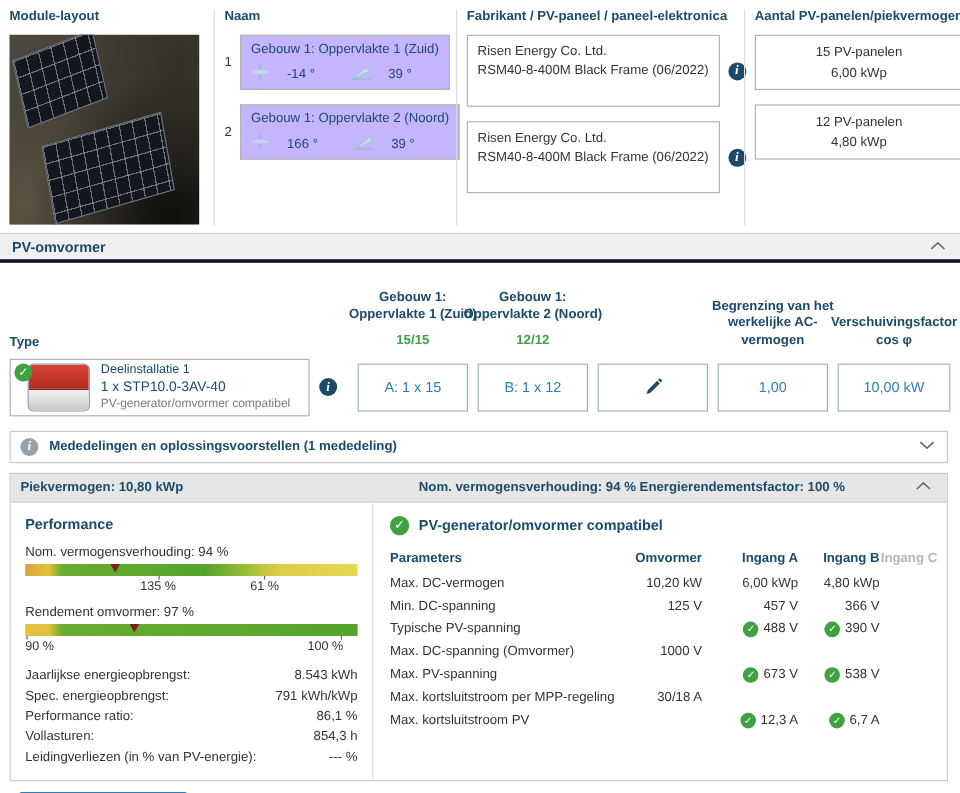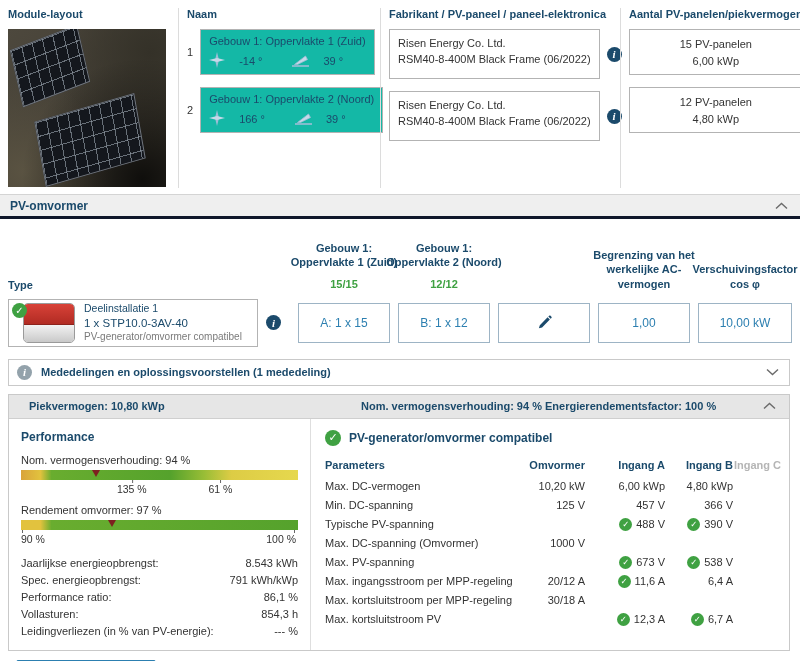--- a/index.html
+++ b/index.html
@@ -23,28 +23,28 @@
       linear-gradient(135deg, #4d483d 0%, #3a362d 100%); }
   .sat-array { position:absolute; background:#14171d; border:1px solid #70757c;
     background-image:
       repeating-linear-gradient(to right, rgba(150,160,170,.65) 0 1px, transparent 1px 11px),
       repeating-linear-gradient(to bottom, rgba(150,160,170,.65) 0 1px, transparent 1px 14px); }
   .sat-array.a1 { left:6px; top:8px; width:72px; height:58px; transform:rotate(-21deg) skewX(-8deg); }
   .sat-array.a2 { left:30px; top:78px; width:104px; height:66px; transform:rotate(-16deg) skewX(-6deg); }
 
   .mrow { display:flex; align-items:center; gap:7px; margin-bottom:12px; }
   .row-num { width:8px; text-align:right; color:#333; }
-  .name-box { flex:1; border:1px solid #b3b3b3; height:46px; padding:5px 8px 4px 8px; background:#14b8a6; }
+  .name-box { flex:1; border:1px solid #b3b3b3; height:46px; padding:5px 8px 4px 8px; background:#c4b5fd; }
   .surf-name { color:#1b4a6b; margin-bottom:5px; white-space:nowrap; }
   .angles { display:flex; align-items:center; color:#1b4a6b; }
   .angles .val { margin-left:14px; }
   .grp { display:flex; align-items:center; }
   .grp.first { margin-right:30px; }
 
-  .fab-box { flex:1; border:1px solid #b3b3b3; height:50px; padding:6px 8px; background:#fff; }
+  .fab-box { flex:1; border:1px solid #b3b3b3; height:60px; padding:6px 8px; background:#fff; }
   .fab-box div { line-height:1.45; white-space:nowrap; }
 
   .count-box { flex:1; border:1px solid #b3b3b3; height:46px; padding:6px 6px; text-align:center; background:#fff; }
   .count-box div { line-height:1.5; }
 
   .info-icon { width:15px; height:15px; min-width:15px; border-radius:50%; background:#1b4a6b; color:#fff;
     display:inline-flex; align-items:center; justify-content:center;
     font-family:"Liberation Serif", serif; font-style:italic; font-weight:bold; font-size:11px; cursor:pointer; }
   .info-icon.gray { background:#93a2ab; }
 
@@ -80,38 +80,38 @@
 
   .pencil-svg { display:block; }
 
   
   .msg-bar { margin-top:12px; border:1px solid #c9c9c9; height:27px; display:flex; align-items:center; gap:9px; padding:0 10px 0 8px; cursor:pointer; background:#fff; }
   .msg-text { flex:1; font-weight:bold; color:#1b4a6b; }
 
   
   .summary-wrap { margin-top:8px; border:1px solid #c9c9c9; }
   .summary-bar { background:#e6e6e6; height:24px; display:grid; grid-template-columns:332px 184px 1fr 16px; align-items:center;
-    padding:0 10px 0 20px; font-weight:bold; color:#1b4a6b; border-bottom:1px solid #cfcfcf; cursor:pointer; }
+    padding:0 10px 0 8px; font-weight:bold; color:#1b4a6b; border-bottom:1px solid #cfcfcf; cursor:pointer; }
 
   .detail { display:flex; background:#fff; }
   .perf-panel { width:302px; min-width:302px; padding:11px 12px 10px 12px; border-right:1px solid #dedede; }
   .panel-title { font-weight:bold; font-size:12px; color:#1b4a6b; margin-bottom:10px; }
 
   .gauge { margin-bottom:7px; }
   .gauge-label { color:#333; margin-bottom:4px; }
   .gauge-bar { position:relative; height:10px; width:100%; }
   .bar1 { background:linear-gradient(90deg,#d9a33a 0%,#e2c23e 7%,#69ad2f 11%,#55a22c 54%,#98bd36 66%,#ddcc45 76%,#e6d84e 100%); }
   .bar2 { background:linear-gradient(90deg,#e2c23e 0%,#e2c23e 7%,#69ad2f 11%,#55a22c 100%); }
   .marker { position:absolute; top:0; transform:translateX(-50%); width:0; height:0;
     border-left:4px solid transparent; border-right:4px solid transparent; border-top:7px solid #7e2020; }
   .gauge-ticks { position:relative; height:15px; margin-top:2px; font-size:10.5px; color:#333; }
   .tick { position:absolute; top:1px; transform:translateX(-50%); white-space:nowrap; }
   .tick::before { content:""; position:absolute; left:50%; top:-3px; width:1px; height:3px; background:#666; }
   .tick.edge-left { left:0; transform:none; } .tick.edge-left::before { left:1px; }
-  .tick.edge-right { right:2px; left:auto; transform:none; } .tick.edge-right::before { left:auto; right:1px; }
+  .tick.edge-right { right:12px; left:auto; transform:none; } .tick.edge-right::before { left:auto; right:1px; }
 
   .stats { margin-top:8px; }
   .stat-row { display:flex; justify-content:space-between; align-items:baseline; padding:2.5px 0; }
   .stat-label { color:#333; }
   .stat-value { color:#333; text-align:right; }
 
   .param-panel { flex:1; padding:11px 8px 10px 14px; }
   .compat-row { display:flex; align-items:center; gap:8px; margin-bottom:10px; }
   .compat-row .check-icon { width:16px; height:16px; font-size:11px; }
   .compat-text { font-weight:bold; font-size:12px; color:#1b4a6b; }
@@ -434,30 +434,20 @@
                 <span class="check-icon"></span>
                 <span>673 V</span>
               </span>
             <span class="c-val">
                 <span class="check-icon"></span>
                 <span>538 V</span>
               </span>
             <span class="c-val c-c"></span>
           </div>
           <div class="p-row">
-            <span class="c-label">Max. ingangsstroom per MPP-regeling</span>
-            <span class="c-val">20/12 A</span>
-            <span class="c-val">
-                <span class="check-icon"></span>
-                <span>11,6 A</span>
-              </span>
-            <span class="c-val">6,4 A</span>
-            <span class="c-val c-c"></span>
-          </div>
-          <div class="p-row">
             <span class="c-label">Max. kortsluitstroom per MPP-regeling</span>
             <span class="c-val">30/18 A</span>
             <span class="c-val"></span>
             <span class="c-val"></span>
             <span class="c-val c-c"></span>
           </div>
           <div class="p-row">
             <span class="c-label">Max. kortsluitstroom PV</span>
             <span class="c-val"></span>
             <span class="c-val">

